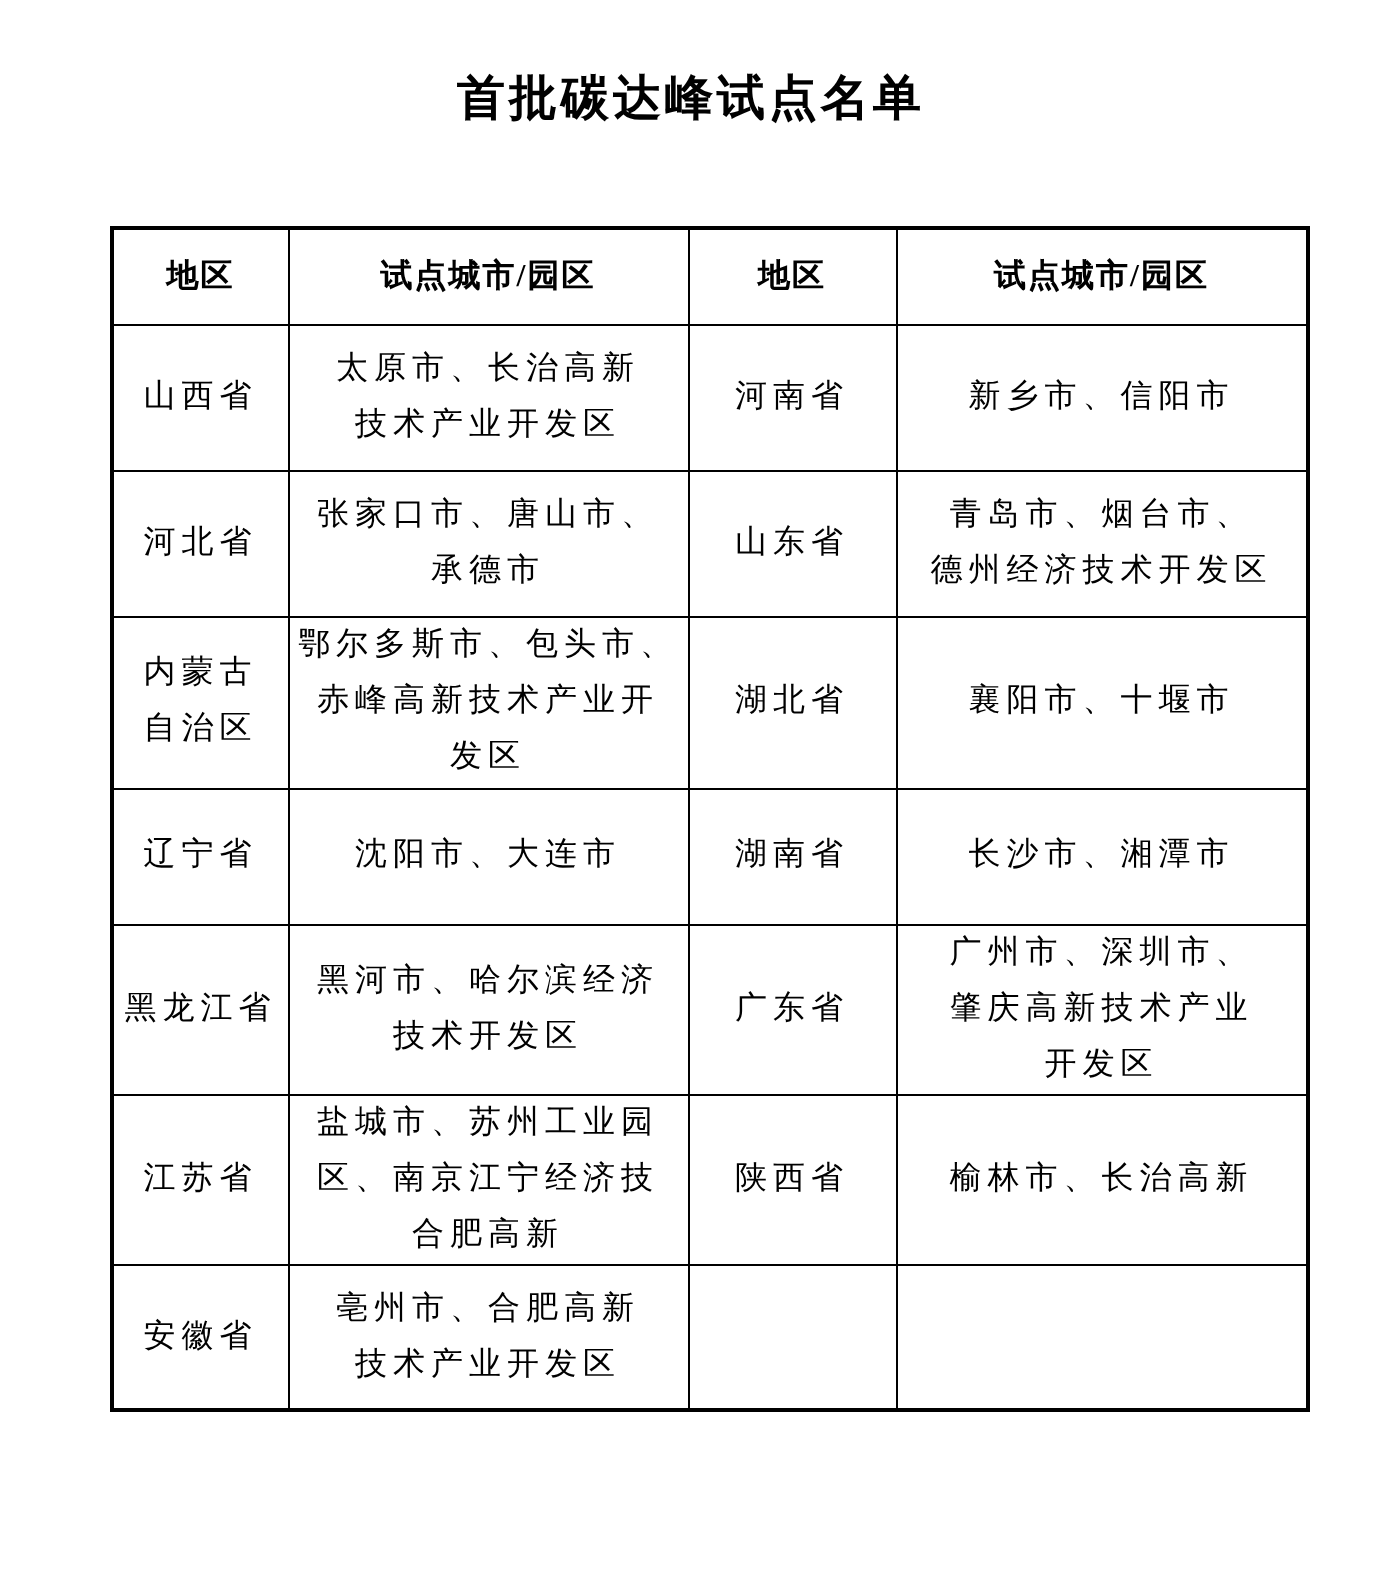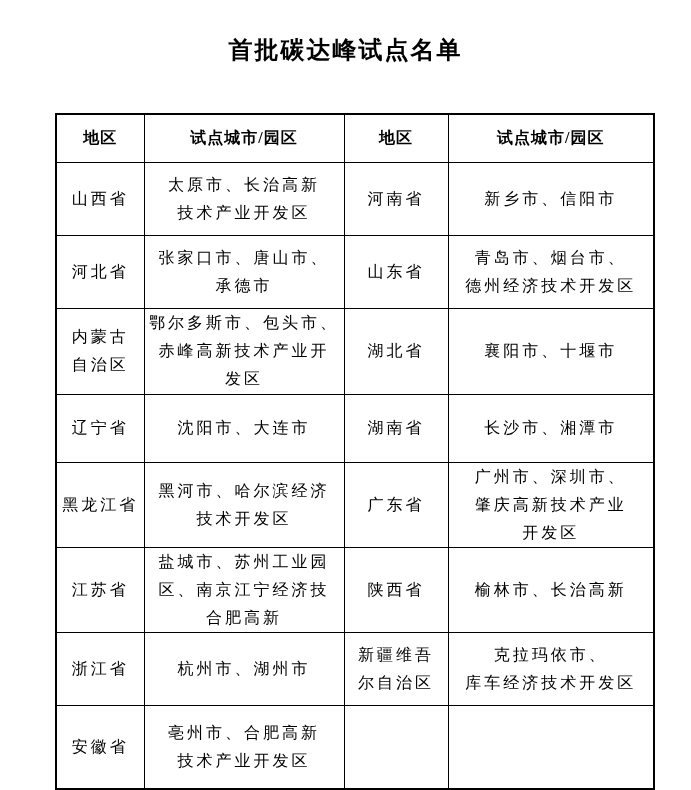--- a/index.html
+++ b/index.html
@@ -130,28 +130,20 @@
       </tr>
       <tr>
         <td>江苏省</td>
         <td>盐城市、苏州工业园
 区、南京江宁经济技
 合肥高新</td>
         <td>陕西省</td>
         <td>榆林市、长治高新</td>
       </tr>
       <tr>
-        <td>浙江省</td>
-        <td>杭州市、湖州市</td>
-        <td>新疆维吾
-尔自治区</td>
-        <td>克拉玛依市、
-库车经济技术开发区</td>
-      </tr>
-      <tr>
         <td>安徽省</td>
         <td>亳州市、合肥高新
 技术产业开发区</td>
         <td></td>
         <td></td>
       </tr>
     </tbody>
   </table>
 
 </div>

